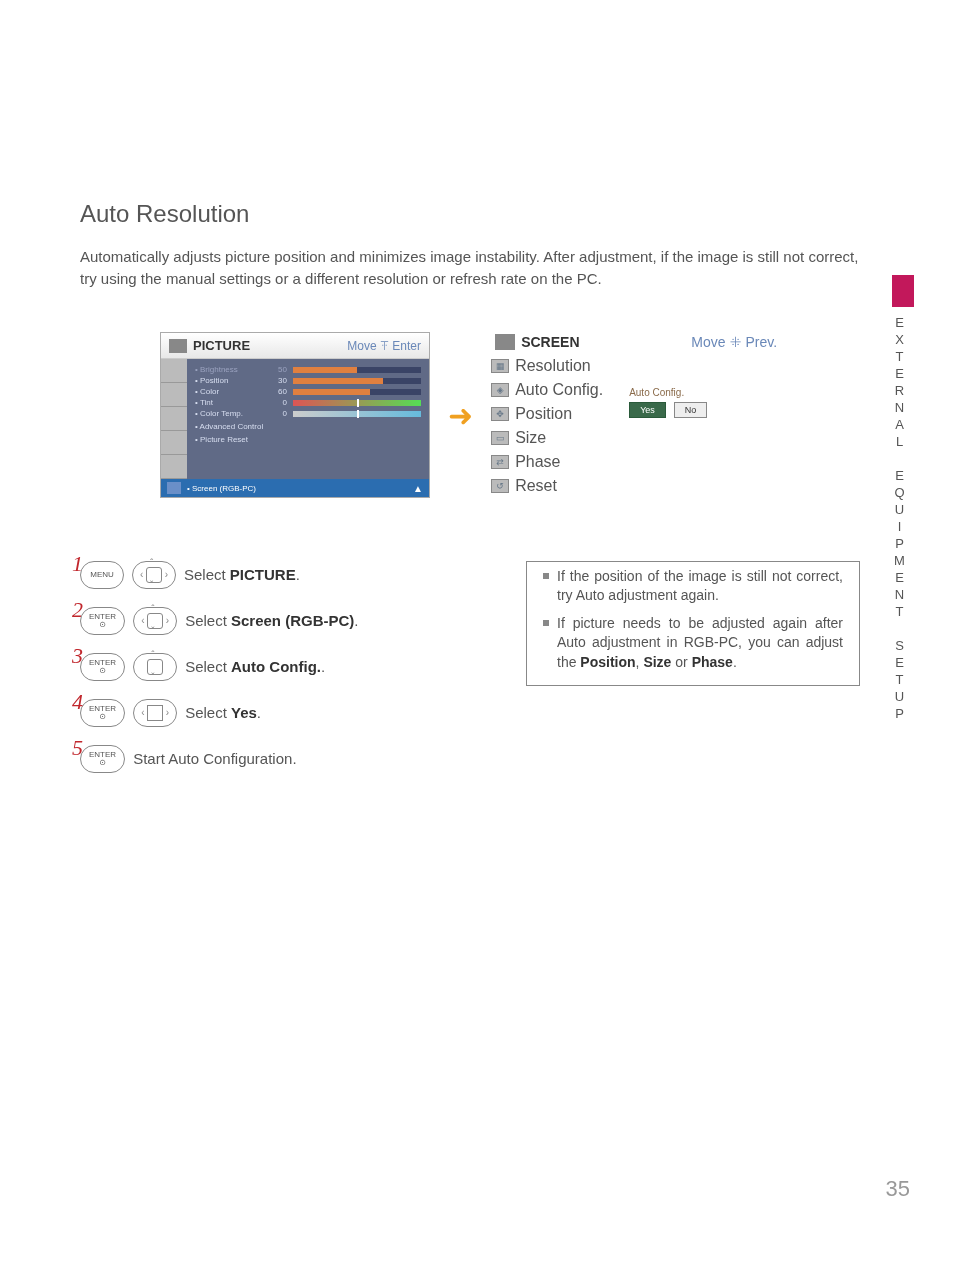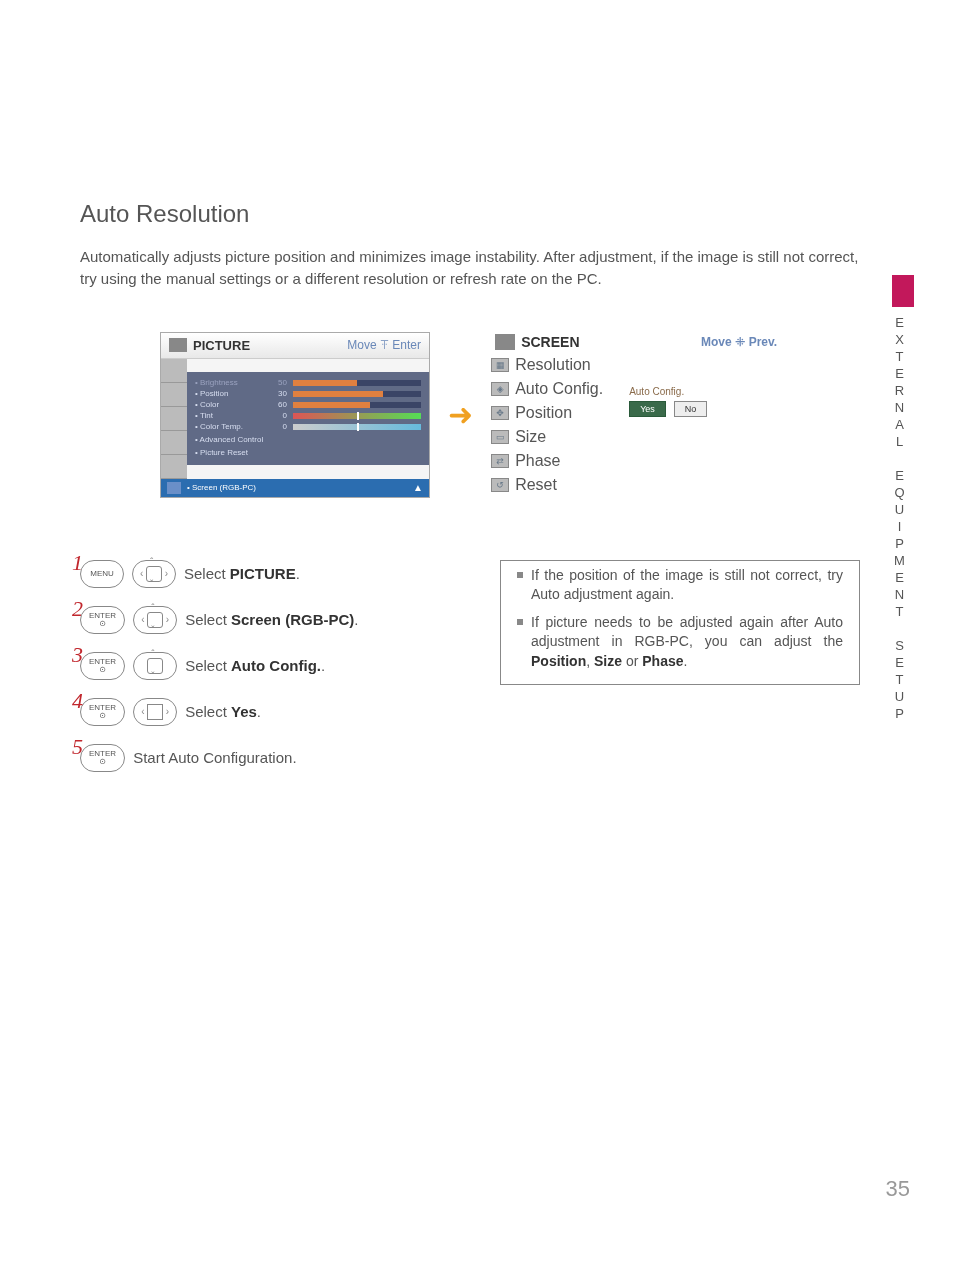--- a/index.html
+++ b/index.html
@@ -91,21 +91,20 @@
     font-weight: bold;
     font-size: 13px;
     color: #333;
   }
   .osd-picture .head .right {
     margin-left: auto; font-size: 12px;
     color: #6a88b8;
   }
   .osd-picture .body {
     display: flex;
-    align-items: center;
   }
   .osd-picture .sidebar {
     width: 26px;
     display: flex;
     flex-direction: column;
     background: #c8c8c8;
   }
   .osd-picture .sidebar .tab {
     height: 24px;
     border-bottom: 1px solid #999;
@@ -158,21 +157,21 @@
   .osd-screen .head {
     display:flex; align-items:center; padding:4px 4px 6px;
   }
   .osd-screen .head .tv-ic {
     width:20px;height:16px;background:#888;margin-right:6px;
   }
   .osd-screen .head .title {
     font-weight:bold; font-size:14px; color:#333;
   }
   .osd-screen .head .right {
-    margin-left:auto; font-size:12px; color:#6a88b8;font-weight:bold;
+    margin-left:auto; font-size:14px; color:#6a88b8;
   }
   .osd-screen .body {
     display:flex; gap:18px;
   }
   .osd-screen .list {
     flex:0 0 120px;
   }
   .osd-screen .list .item {
     display:flex; align-items:center;
     margin-bottom:6px;
@@ -258,20 +257,21 @@
   .step .desc {
     font-size:15px; color:#555;
   }
   .step .desc b { color:#333; }
   
   .notes {
     flex:1;
     border:1px solid #888;
     padding:5px 16px;
     font-size:14px;
+    margin-left:26px;
   }
   .notes ul { list-style:none; }
   .notes li {
     position:relative; padding-left:14px;
     margin-bottom:8px;
     line-height:1.4;
     text-align:justify;
   }
   .notes li::before {
     content:"";

